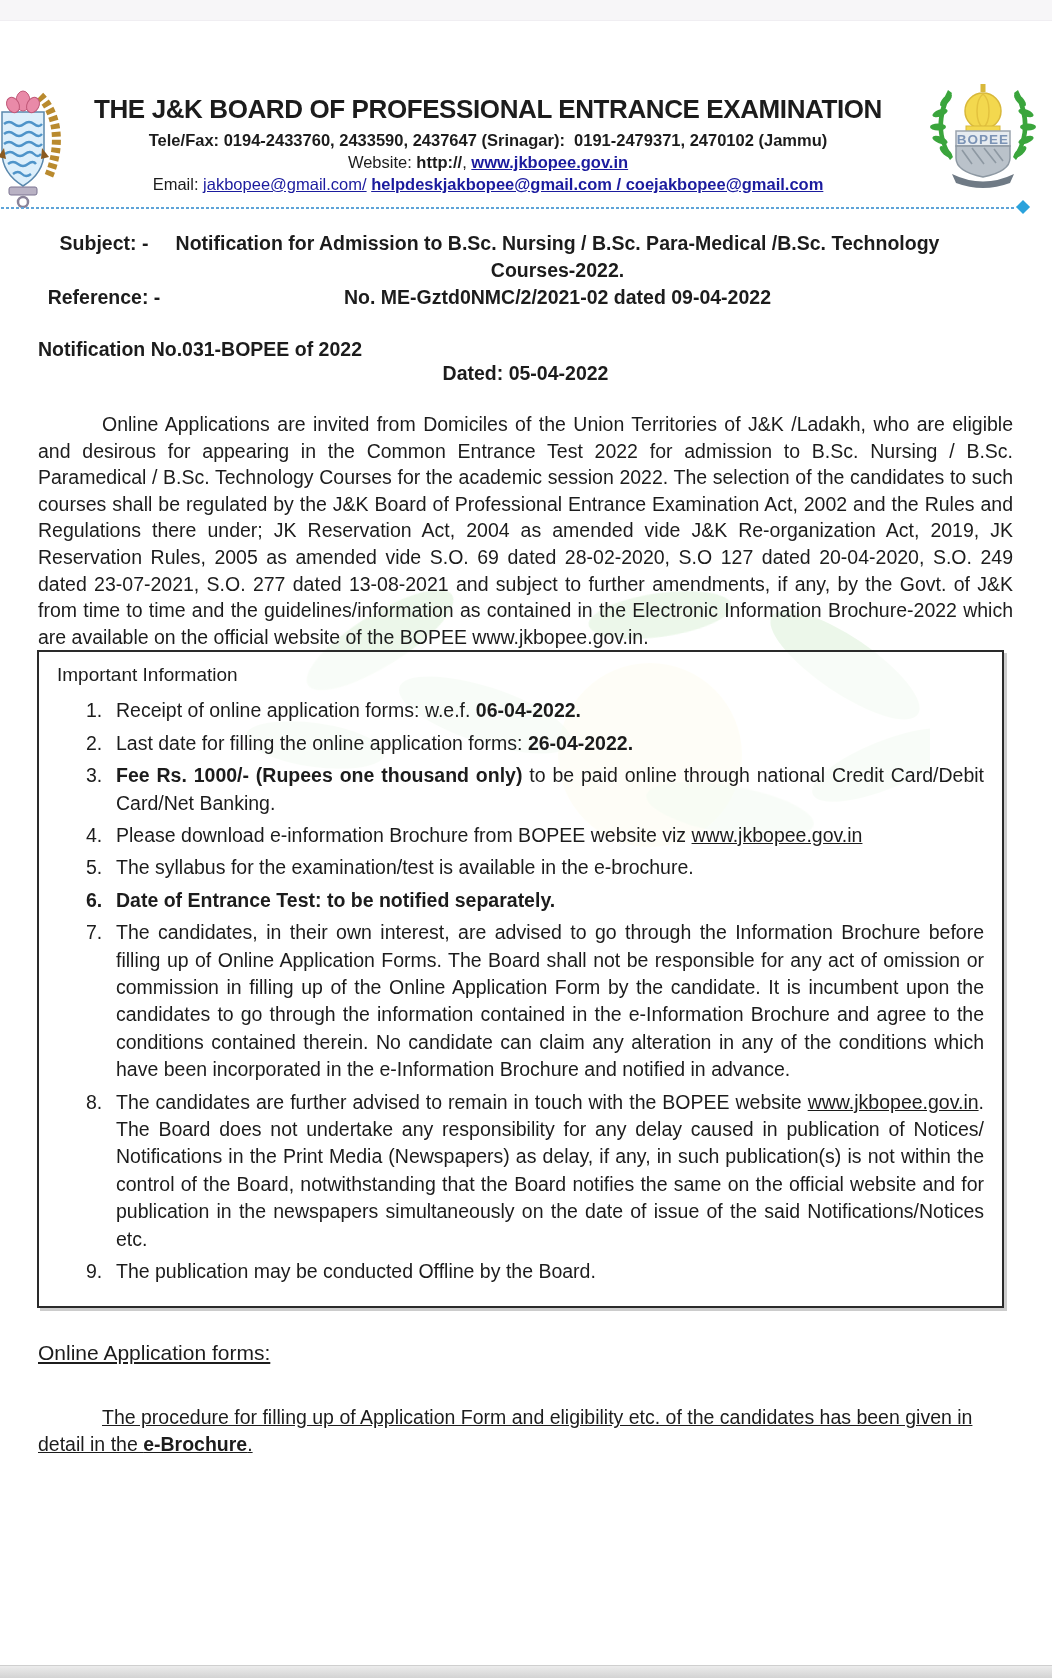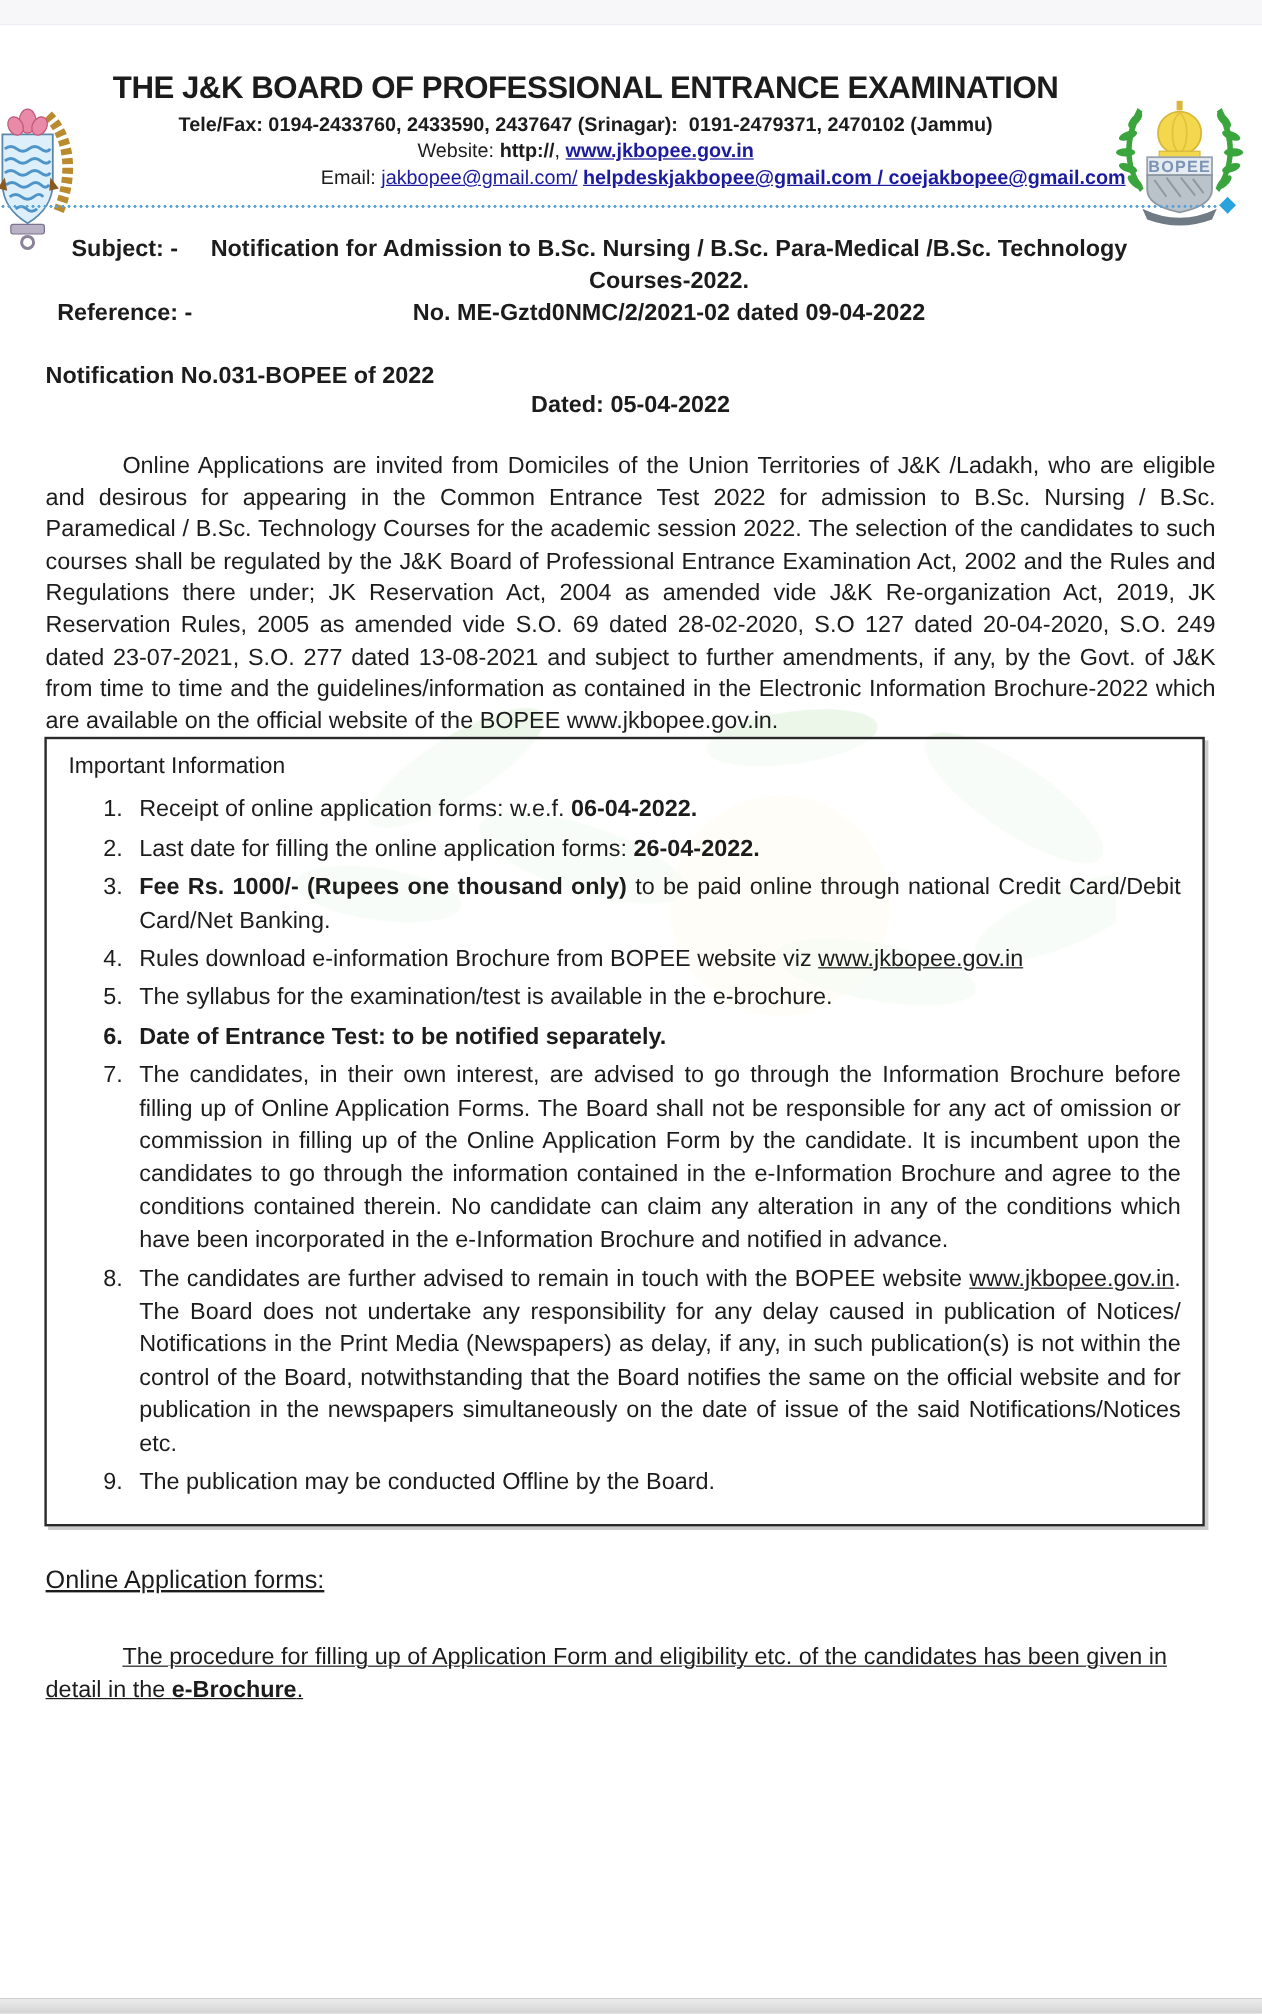--- a/index.html
+++ b/index.html
@@ -9,25 +9,25 @@
     font-family:"Liberation Sans","DejaVu Sans",sans-serif;
   }
   .top-strip{position:absolute;top:0;left:0;width:1052px;height:20px;background:#f7f6f8;border-bottom:1px solid #f0eef2;}
   .bottom-strip{position:absolute;bottom:0;left:0;width:1052px;height:12px;background:linear-gradient(to bottom,#ececec,#d3d3d3);border-top:1px solid #cfcfcf;}
   .watermark{position:absolute;left:230px;top:520px;z-index:0;opacity:.55;}
   .doc{position:relative;z-index:1;padding:0 39px 0 38px;}
 
   
   .logo-left{position:absolute;left:-4px;top:86px;width:66px;height:124px;}
   .logo-right{position:absolute;left:926px;top:78px;width:114px;height:112px;}
-  .header-text{width:900px;text-align:center;padding-top:58px;}
+  .header-text{width:900px;text-align:center;padding-top:94px;}
   .title{font-size:26px;font-weight:700;letter-spacing:-.4px;line-height:30px;}
   .telefax{font-size:16.5px;font-weight:600;margin-top:7px;}
   .webline{font-size:16.5px;margin-top:3px;}
-  .emailline{font-size:16.5px;margin-top:3px;text-align:right;}
+  .emailline{font-size:16.5px;margin-top:3px;}
   .b{font-weight:700;}
   .u{text-decoration:underline;}
   .lnk{color:#1b1b9e;text-decoration:underline;}
 
   .separator{position:relative;margin:11px 0 0 -38px;width:1036px;height:6px;}
   .sep-dots{position:absolute;left:0;top:1px;width:1014px;height:4px;
     background-image:radial-gradient(circle,#5fa4d8 1.2px,rgba(95,164,216,0) 1.4px);
     background-size:5px 4px;background-repeat:repeat-x;}
   .sep-diamond{position:absolute;right:8px;top:-3px;width:10px;height:10px;background:#2aa2dc;transform:rotate(45deg);}
 
@@ -163,21 +163,21 @@
         <div class="info-item">
           <span class="inum">2.</span>
           <span class="itxt"><span>Last date for filling the online application forms: </span><span class="b">26-04-2022.</span></span>
         </div>
         <div class="info-item jt">
           <span class="inum">3.</span>
           <span class="itxt"><span class="b">Fee Rs. 1000/- (Rupees one thousand only)</span><span> to be paid online through national Credit Card/Debit Card/Net Banking.</span></span>
         </div>
         <div class="info-item">
           <span class="inum">4.</span>
-          <span class="itxt"><span>Rules download e-information Brochure from BOPEE website viz </span><span class="u">www.jkbopee.gov.in</span></span>
+          <span class="itxt"><span>Please download e-information Brochure from BOPEE website viz </span><span class="u">www.jkbopee.gov.in</span></span>
         </div>
         <div class="info-item">
           <span class="inum">5.</span>
           <span class="itxt"><span>The syllabus for the examination/test is available in the e-brochure.</span></span>
         </div>
         <div class="info-item">
           <span class="inum b">6.</span>
           <span class="itxt"><span class="b">Date of Entrance Test: to be notified separately.</span></span>
         </div>
         <div class="info-item jt">

